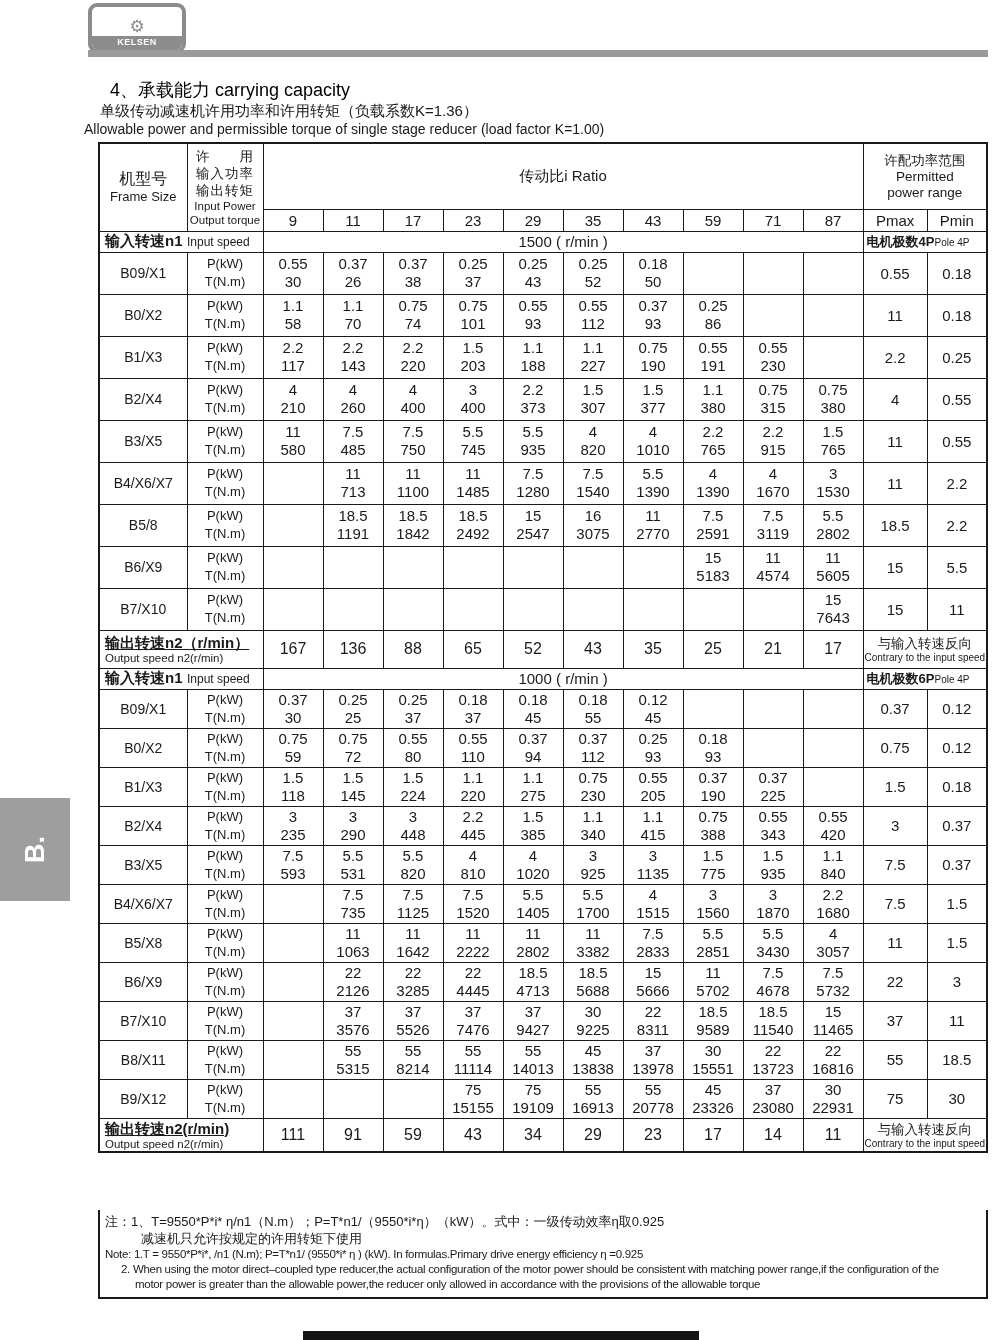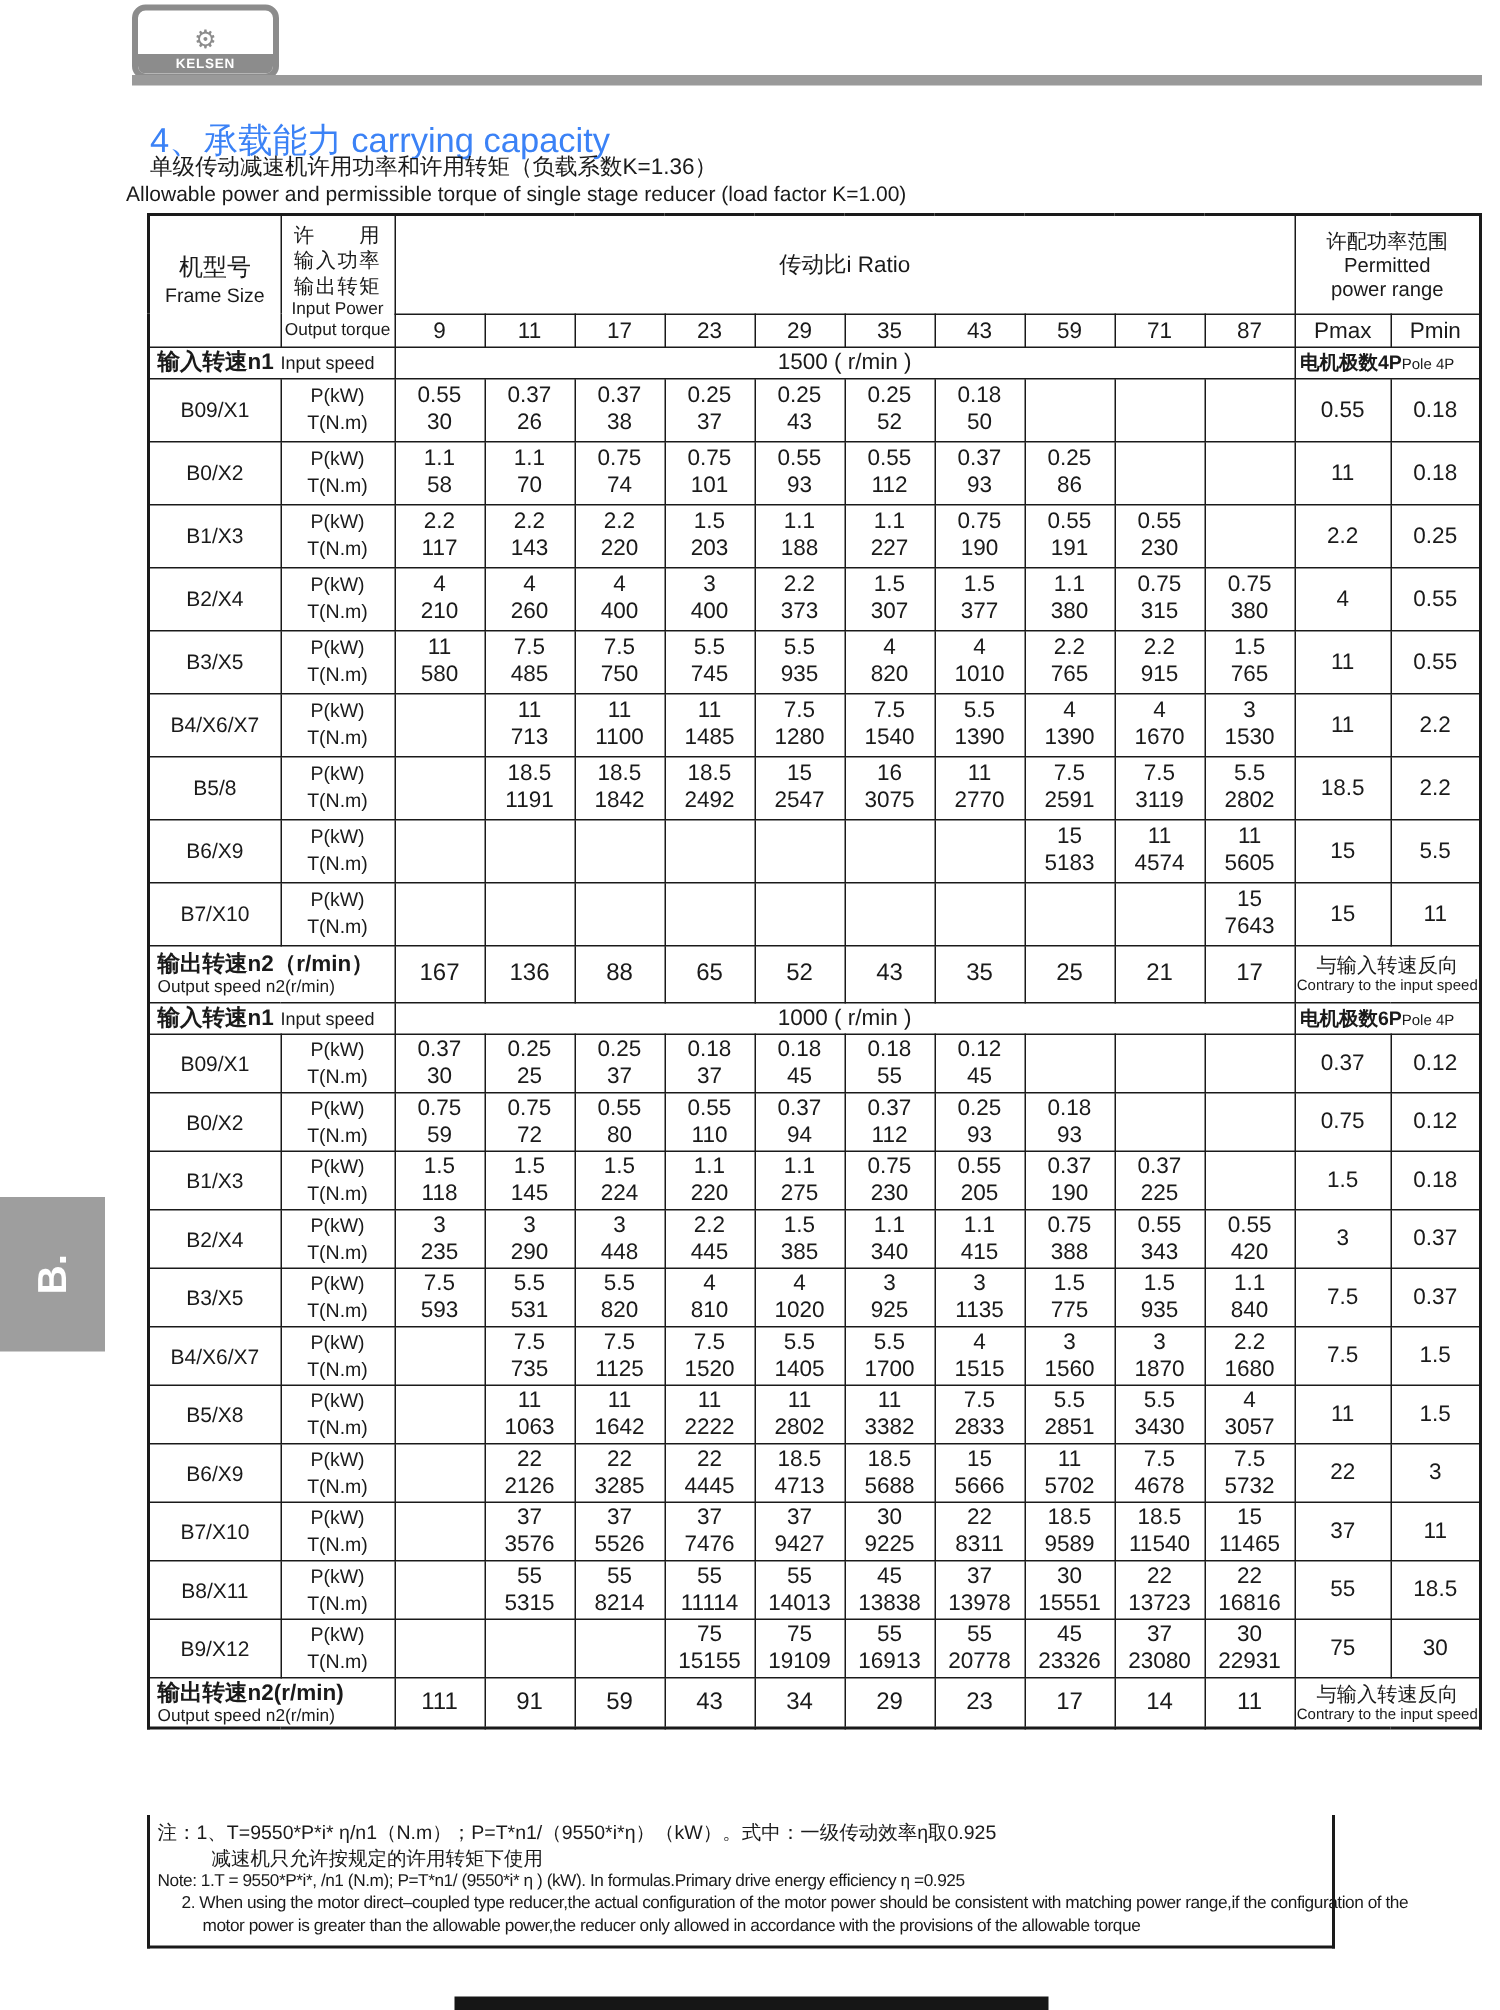--- a/index.html
+++ b/index.html
@@ -9,21 +9,21 @@
   .brand-row{position:absolute;left:88px;top:3px;display:flex;align-items:flex-start;gap:12px;}
   .logo-box{width:90px;height:42px;border:4px solid #8c8c8c;border-radius:9px;display:flex;flex-direction:column;align-items:center;justify-content:flex-end;overflow:hidden;background:#fff;}
   .logo-gear{color:#8c8c8c;font-size:17px;line-height:18px;}
   .logo-band{background:#8c8c8c;color:#fff;font-size:9px;font-weight:bold;letter-spacing:.5px;width:100%;text-align:center;line-height:13px;}
   .brand-text{display:flex;flex-direction:column;}
   .brand-cn{font-size:25px;font-weight:bold;color:#8c8c8c;letter-spacing:2px;line-height:28px;}
   .brand-en{font-size:11px;font-weight:bold;color:#8c8c8c;letter-spacing:.4px;line-height:14px;}
   .header-bar{position:absolute;left:88px;top:50px;width:900px;height:7px;background:#9a9a9a;}
 
   
-  .section-title{position:absolute;left:100px;top:78px;font-size:23px;color:#3b82f6;}
+  .section-title{position:absolute;left:110px;top:78px;font-size:18px;color:#000000;}
   .subtitle-cn{position:absolute;left:100px;top:102px;font-size:15px;}
   .subtitle-en{position:absolute;left:84px;top:121px;font-size:14px;}
 
   
   .table-wrap{position:absolute;left:98px;top:142px;width:890px;}
   table.cap{border-collapse:collapse;width:890px;table-layout:fixed;border:2px solid #1a1a1a;}
   table.cap td{border:1px solid #1a1a1a;text-align:center;vertical-align:middle;padding:0;overflow:hidden;white-space:nowrap;}
 
   tr.hdr1{height:66px;}
   tr.hdr2{height:22px;}
@@ -50,28 +50,28 @@
   .pole-cell{text-align:left !important;padding-left:3px !important;}
   .pole-cn{font-size:13px;font-weight:bold;}
   .pole-en{font-size:10px;}
 
   .fname{font-size:14px;}
   .ptlabel div{font-size:13px;line-height:18px;}
   .val div{font-size:15px;line-height:18px;}
   .pmv{font-size:15px;}
 
   .out-label{text-align:left !important;padding-left:5px !important;}
-  .ol-cn{font-size:15px;font-weight:bold;line-height:19px;}
+  .ol-cn{font-size:15px;font-weight:bold;line-height:19px;text-decoration:underline;}
   .ol-en{font-size:11.5px;line-height:13px;}
   .outv{font-size:16px;margin-top:28px;}
   .ct-cn{font-size:13.5px;font-weight:normal;line-height:17px;}
   .ct-en{font-size:10px;line-height:11px;}
 
   
-  .notes{position:absolute;left:98px;top:1210px;width:792px;box-sizing:border-box;border:2px solid #1a1a1a;border-top:none;padding:3px 5px 5px 5px;background:#fff;}
+  .notes{position:absolute;left:98px;top:1210px;width:890px;box-sizing:border-box;border:2px solid #1a1a1a;border-top:none;padding:3px 5px 5px 5px;background:#fff;}
   .note-cn{font-size:13px;line-height:17px;white-space:nowrap;}
   .nc2{padding-left:20px;}
   .nc3{padding-left:36px;}
   .note-en{font-size:11.5px;line-height:15px;letter-spacing:-0.3px;white-space:nowrap;}
   .ne2{padding-left:16px;}
   .ne3{padding-left:30px;}
 
   
   .side-tab{position:absolute;left:0;top:798px;width:70px;height:103px;background:#9e9e9e;display:flex;align-items:center;justify-content:center;}
   .side-tab span{transform:rotate(-90deg);color:#fff;font-size:27px;font-weight:bold;}

